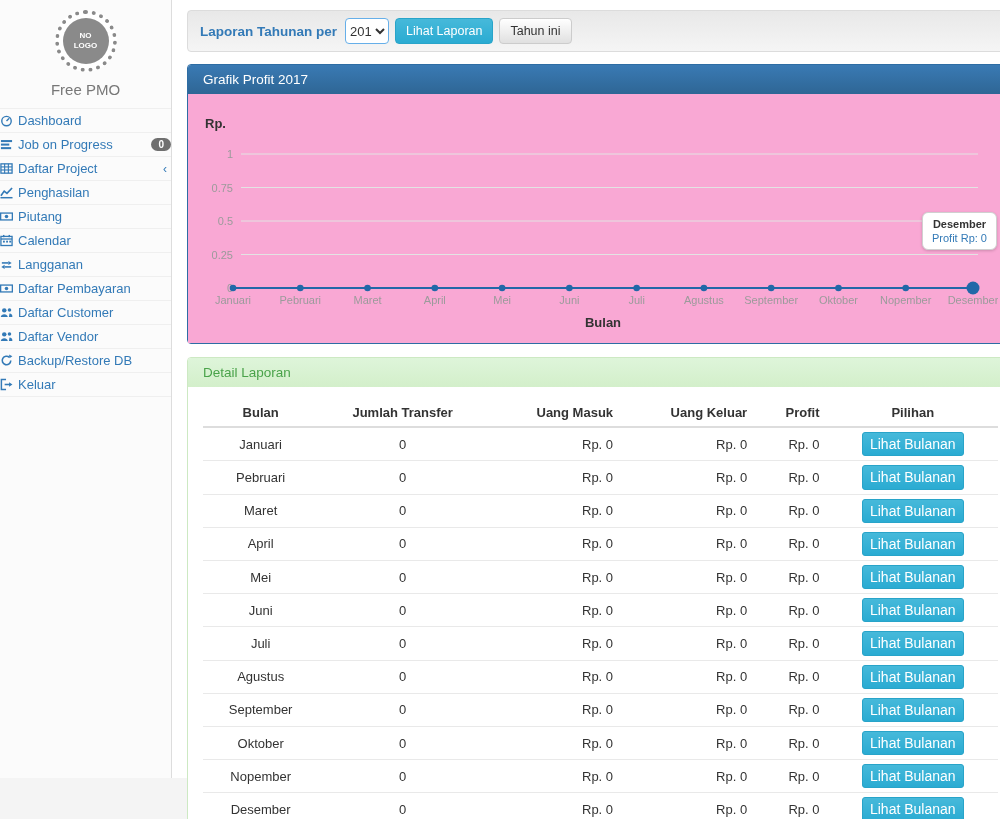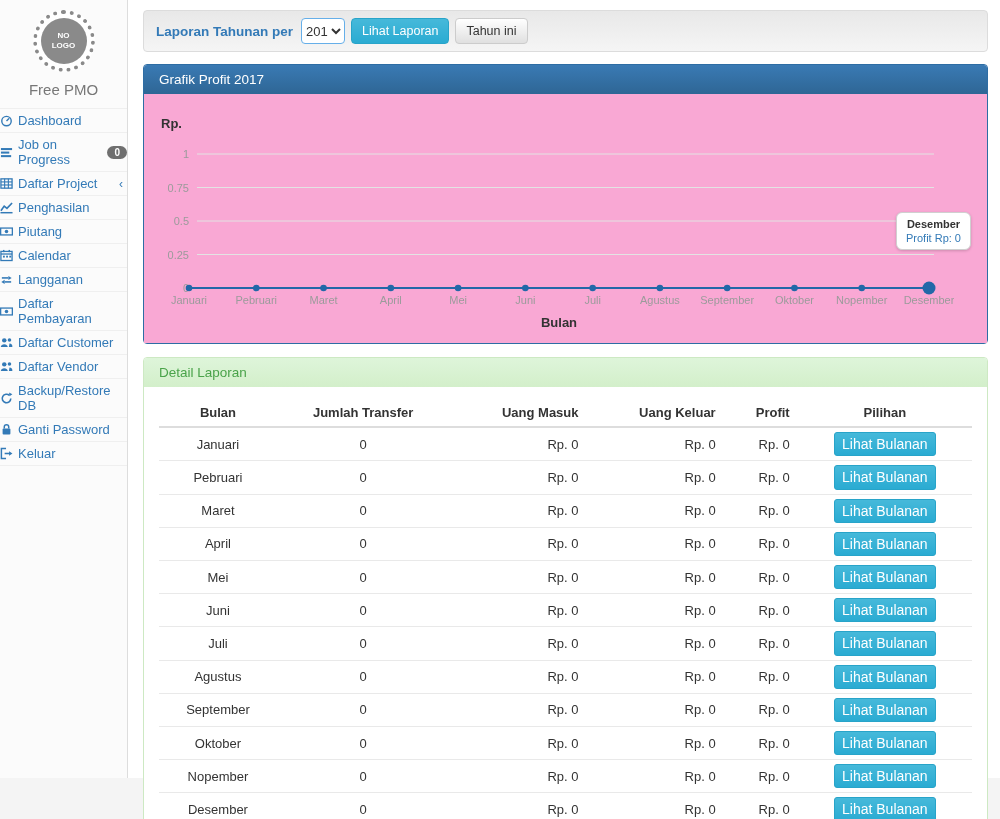--- a/index.html
+++ b/index.html
@@ -1,21 +1,21 @@
 <!DOCTYPE html>
 <html><head>
 <meta charset="utf-8">
 <style>
   * { margin:0; padding:0; box-sizing:border-box; }
   html,body { width:1000px; height:819px; overflow:hidden; background:#fff;
     font-family:"Liberation Sans","DejaVu Sans",sans-serif; font-size:13px; color:#333; }
   .app { display:flex; height:778px; }
 
   
-  .sidebar { width:128px; flex:none; background:#fbfbfb; border-right:1px solid #ddd; }
+  .sidebar { width:172px; flex:none; background:#fbfbfb; border-right:1px solid #ddd; }
   .logo-ring { width:62px; height:62px; border-radius:50%; border:4px dotted #8a8a8a;
     display:flex; align-items:center; justify-content:center; margin:10px auto 0; background:#fff; }
   .logo-inner { width:46px; height:46px; border-radius:50%; background:#8a8a8a; color:#fff;
     font-size:8px; font-weight:bold; display:flex; align-items:center; justify-content:center;
     text-align:center; }
   .logo-inner span { width:28px; line-height:1.25; }
   .brand { text-align:center; color:#777; font-size:15px; margin:9px 0 10px; }
   .menu { list-style:none; border-top:1px solid #efefef; }
   .menu li { display:flex; align-items:center; gap:5px; padding:4px 0;
     border-bottom:1px solid #efefef; color:#337ab7; cursor:pointer; }
@@ -202,29 +202,20 @@
           <span>Daftar Vendor</span>
         </li>
         <li>
           <span style="display: flex;">
             <svg class="mi" viewBox="0 0 14 14">
               <path d="M11.6 7 a4.6 4.6 0 1 1 -1.4 -3.3" fill="none" stroke="currentColor" stroke-width="1.7"></path>
               <polygon points="9.8,0.6 10.3,4.5 13.3,2.4" fill="currentColor"></polygon>
             </svg>
           </span>
           <span>Backup/Restore DB</span>
-        </li>
-        <li>
-          <span style="display: flex;">
-            <svg class="mi" viewBox="0 0 14 14">
-              <rect x="2.8" y="6" width="8.4" height="6.4" rx="1" fill="currentColor"></rect>
-              <path d="M4.6 6 V4.3 a2.4 2.4 0 0 1 4.8 0 V6" fill="none" stroke="currentColor" stroke-width="1.6"></path>
-            </svg>
-          </span>
-          <span>Ganti Password</span>
         </li>
         <li>
           <span style="display: flex;">
             <svg class="mi" viewBox="0 0 14 14">
               <path d="M6.5 1.5 H1.5 V12.5 H6.5" fill="none" stroke="currentColor" stroke-width="1.6"></path>
               <line x1="5" y1="7" x2="11" y2="7" stroke="currentColor" stroke-width="1.7"></line>
               <polygon points="9.8,4.5 13.4,7 9.8,9.5" fill="currentColor"></polygon>
             </svg>
           </span>
           <span>Keluar</span>

